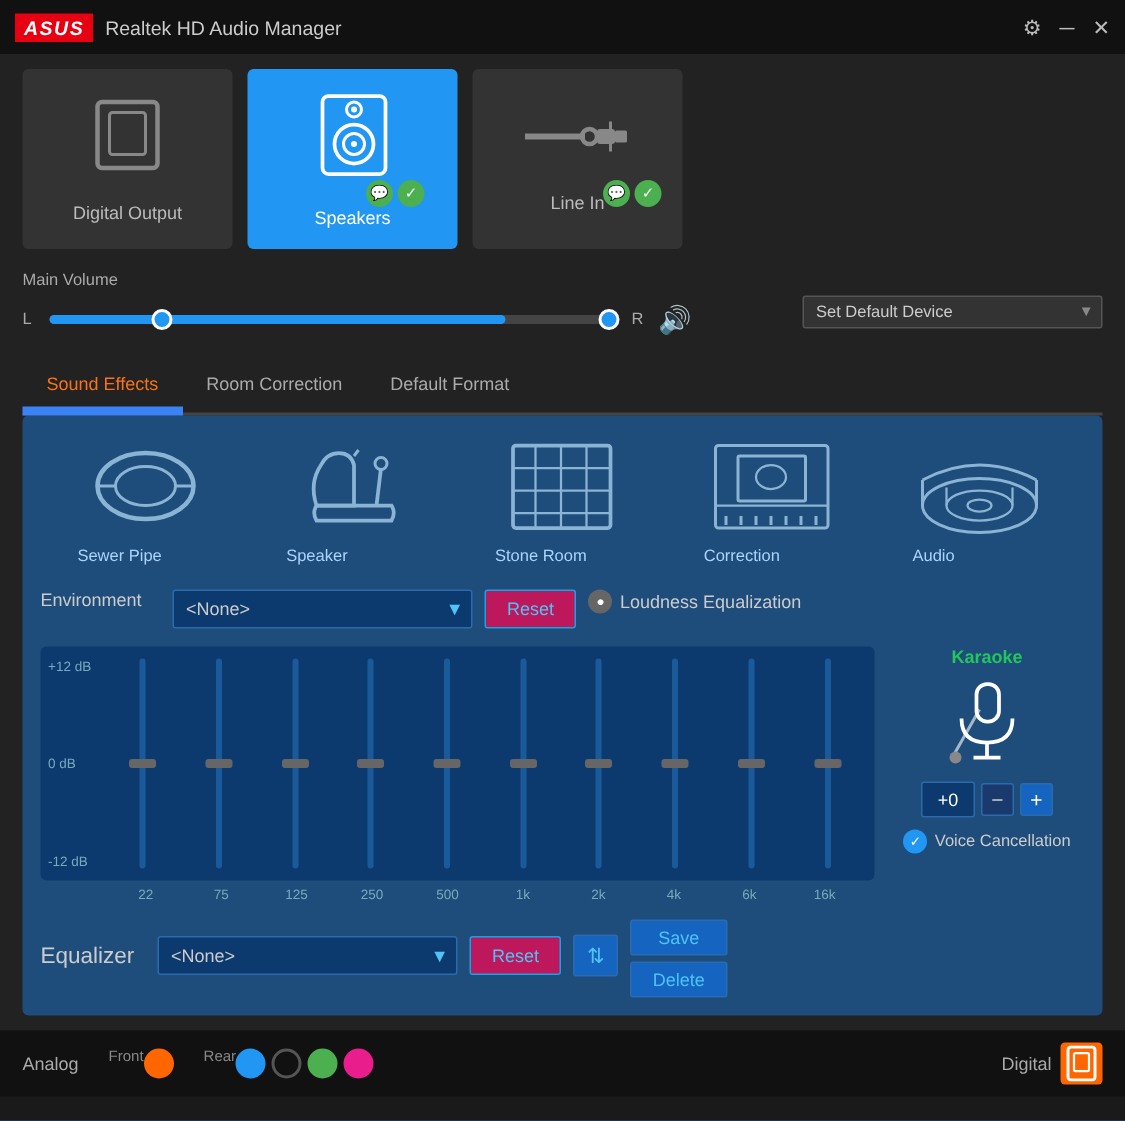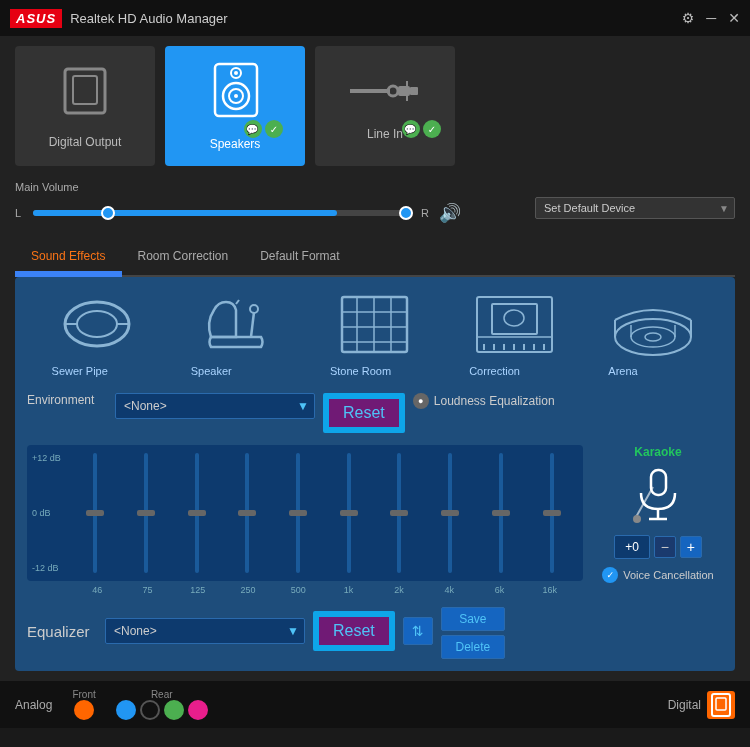--- a/index.html
+++ b/index.html
@@ -262,27 +262,27 @@
     .env-select-arrow {
       position: absolute;
       right: 6px;
       top: 50%;
       transform: translateY(-50%);
       color: #4fc3f7;
       font-size: 12px;
       pointer-events: none;
     }
     .reset-btn {
-      background: #701a75;
+      background: #be185d;
       color: #4fc3f7;
-      border: 6px solid #0ea5e9;
+      border: 1px solid #0ea5e9;
       padding: 5px 14px;
       border-radius: 2px;
       cursor: pointer;
-      font-size: 16px;
+      font-size: 12px;
     }
     .loudness-check {
       display: flex;
       align-items: center;
       gap: 5px;
       color: #ccc;
       font-size: 12px;
     }
     .check-circle {
       width: 16px;
@@ -297,21 +297,21 @@
     }
     .equalizer-section {
       display: flex;
       gap: 10px;
     }
     .eq-left {
       flex: 1;
     }
     .eq-bars-container {
       position: relative;
-      height: 136px;
+      height: 156px;
       background: #0d3a6e;
       border-radius: 4px;
       padding: 8px 8px 8px 45px;
       display: flex;
       flex-direction: column;
     }
     .eq-labels-left {
       position: absolute;
       left: 5px;
       top: 0;
@@ -492,22 +492,22 @@
       font-size: 12px;
     }
     .bottom-devices {
       display: flex;
       align-items: center;
       gap: 20px;
       flex: 1;
     }
     .bottom-device-group {
       display: flex;
-      flex-direction: column;
-      align-items: center;
+      flex-direction: row;
+      align-items: flex-start;
       gap: 0;
     }
     .bottom-device-title {
       font-size: 10px;
       color: #888;
     }
     .bottom-device-icons {
       display: flex;
       gap: 4px;
     }
@@ -705,21 +705,21 @@
             <ellipse cx="42" cy="45" rx="38" ry="18" fill="none" stroke="#8ab4d4" stroke-width="2"></ellipse>
             <ellipse cx="42" cy="45" rx="22" ry="10" fill="none" stroke="#8ab4d4" stroke-width="1.5"></ellipse>
             <ellipse cx="42" cy="45" rx="8" ry="4" fill="none" stroke="#8ab4d4" stroke-width="1.5"></ellipse>
             <line x1="4" y1="45" x2="4" y2="28" stroke="#8ab4d4" stroke-width="2"></line>
             <line x1="80" y1="45" x2="80" y2="28" stroke="#8ab4d4" stroke-width="2"></line>
             <path d="M4 28 Q42 8 80 28" fill="none" stroke="#8ab4d4" stroke-width="2"></path>
             <line x1="20" y1="45" x2="20" y2="33" stroke="#8ab4d4" stroke-width="1.5"></line>
             <line x1="64" y1="45" x2="64" y2="33" stroke="#8ab4d4" stroke-width="1.5"></line>
           </svg>
         </div>
-        <span class="env-label">Arena</span>
+        <span class="env-label">Audio</span>
       </div>
     </div>
 
     <div class="env-controls">
       <span class="env-label-text">Environment</span>
       <div class="env-select-wrapper">
         <select class="env-select">
           <option>&lt;None&gt;</option>
         </select>
         <span class="env-select-arrow">▼</span>
@@ -788,21 +788,21 @@
               </div>
             </div>
             <div class="eq-bar-col">
               <div class="eq-slider-track">
                 <div class="eq-slider-thumb"></div>
               </div>
             </div>
           </div>
         </div>
         <div class="eq-freq-labels">
-          <span class="eq-freq-label">46</span>
+          <span class="eq-freq-label">22</span>
           <span class="eq-freq-label">75</span>
           <span class="eq-freq-label">125</span>
           <span class="eq-freq-label">250</span>
           <span class="eq-freq-label">500</span>
           <span class="eq-freq-label">1k</span>
           <span class="eq-freq-label">2k</span>
           <span class="eq-freq-label">4k</span>
           <span class="eq-freq-label">6k</span>
           <span class="eq-freq-label">16k</span>
         </div>

